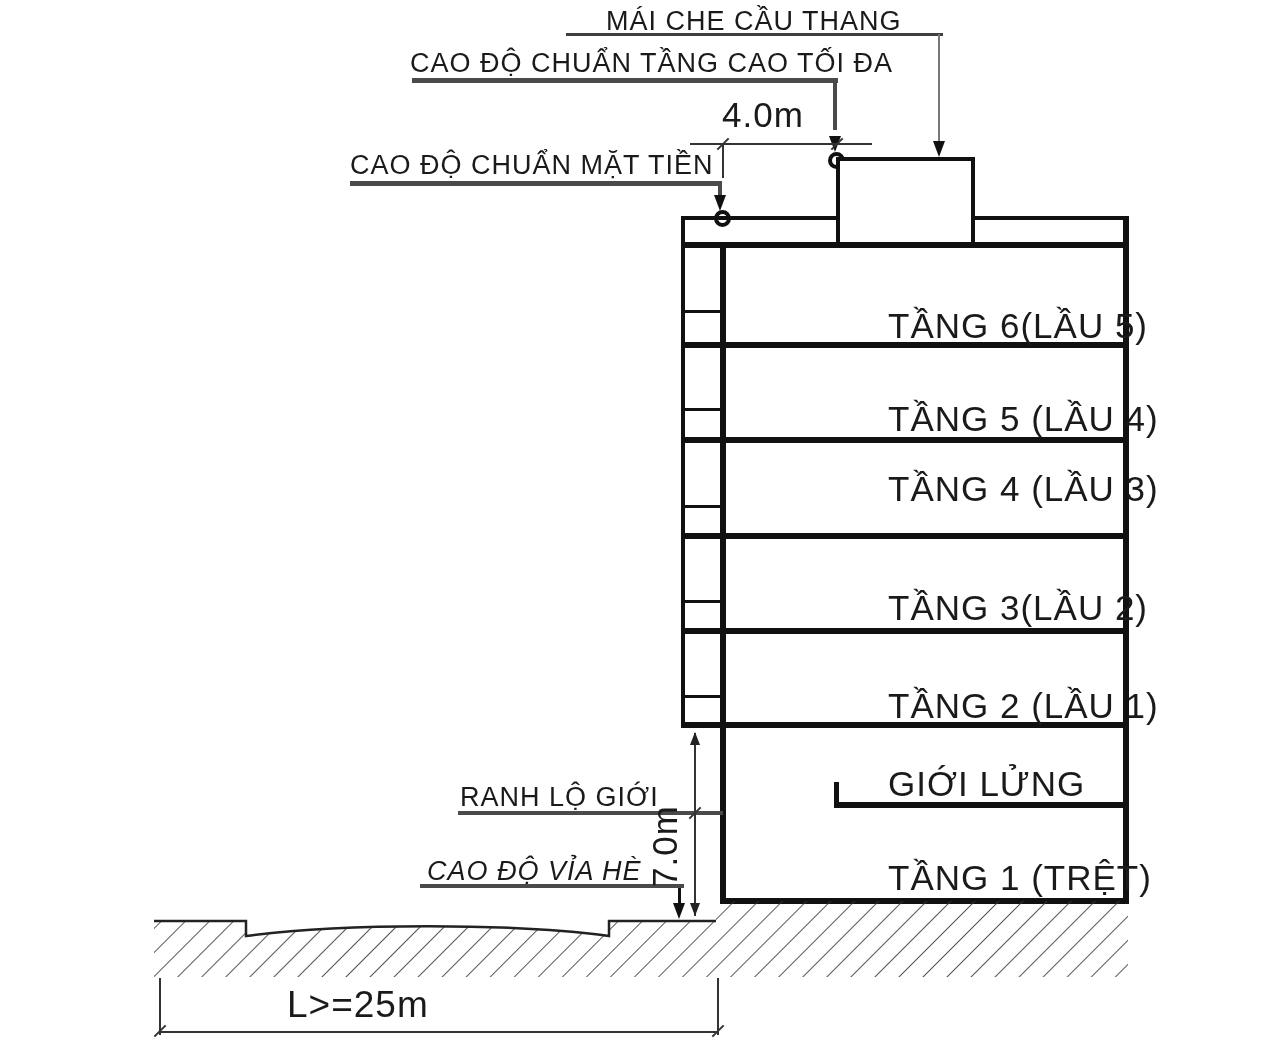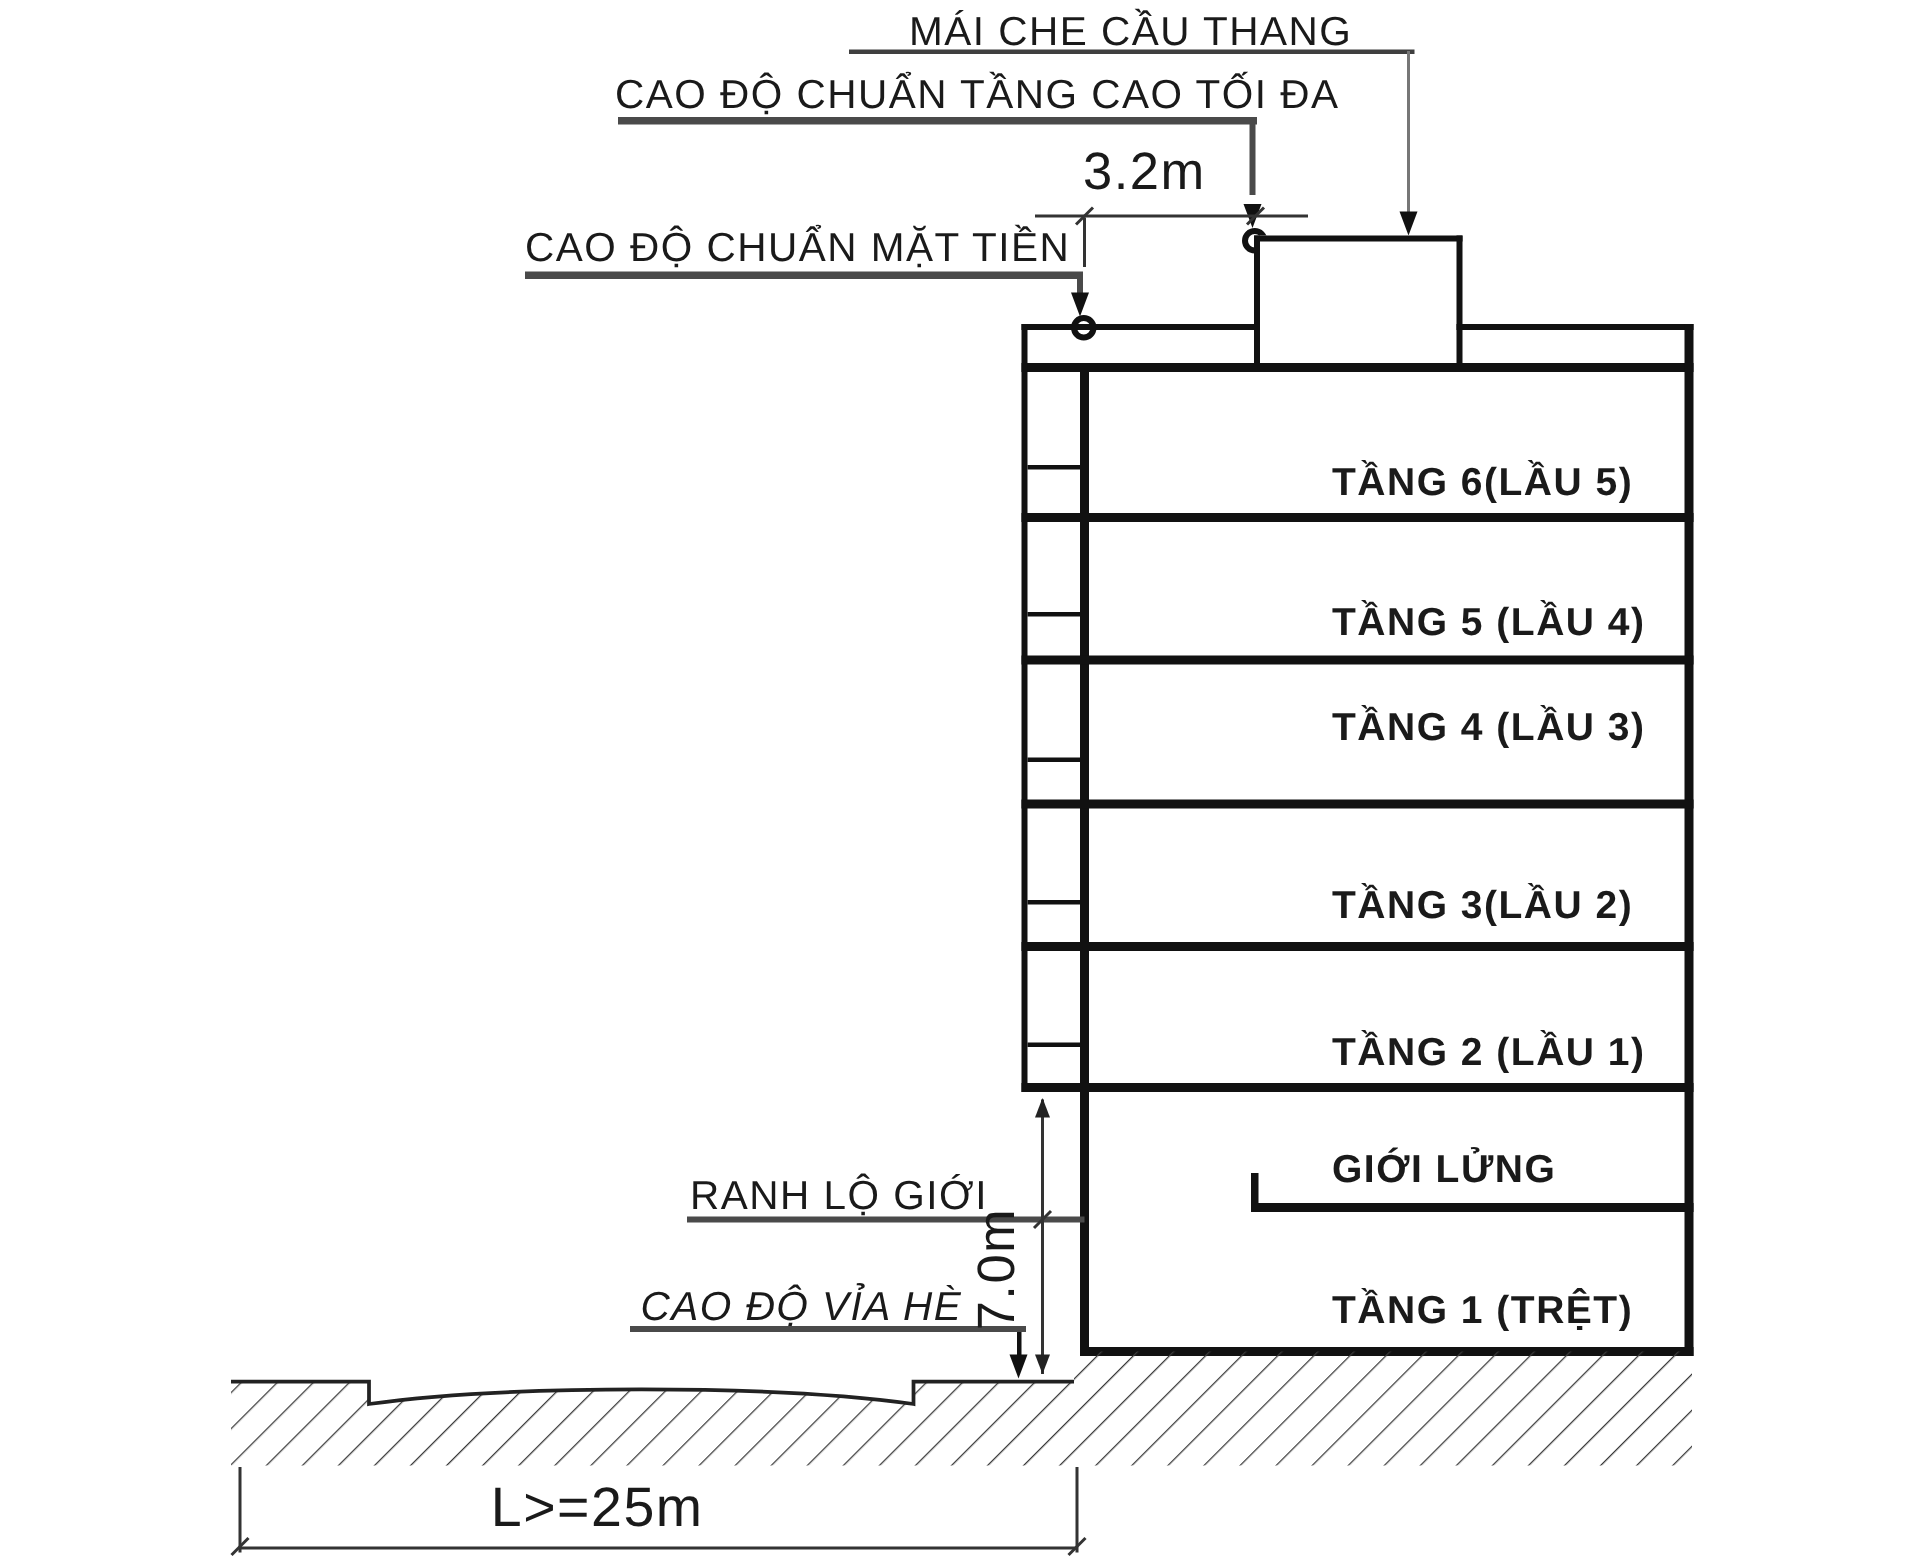--- a/index.html
+++ b/index.html
@@ -10,21 +10,21 @@
   .abs{position:absolute;}
   
   .ln{position:absolute;background:#111111;}
   
   .ld{position:absolute;background:#4a4a4a;}
   
   .dm{position:absolute;background:#333333;}
   .tick{position:absolute;width:16px;height:2px;background:#333333;transform:rotate(-45deg);}
   .txt{position:absolute;white-space:nowrap;font-size:27px;letter-spacing:1px;color:#1a1a1a;}
   .dimtxt{position:absolute;white-space:nowrap;font-size:35px;letter-spacing:1px;color:#1a1a1a;}
-  .floor{position:absolute;left:888px;white-space:nowrap;font-size:26px;letter-spacing:1px;color:#1a1a1a;font-weight:bold;}
+  .floor{position:absolute;left:888px;white-space:nowrap;font-size:35px;letter-spacing:1px;color:#1a1a1a;}
   .circle{position:absolute;width:9px;height:9px;border:4px solid #111;border-radius:50%;background:#fff;}
   .arr-down{position:absolute;width:0;height:0;border-left:6px solid transparent;border-right:6px solid transparent;border-top:16px solid #111;}
   .arr-down-sm{position:absolute;width:0;height:0;border-left:5px solid transparent;border-right:5px solid transparent;border-top:13px solid #222;}
   .arr-up-sm{position:absolute;width:0;height:0;border-left:5px solid transparent;border-right:5px solid transparent;border-bottom:13px solid #222;}
   .stairbox{position:absolute;left:836px;top:157px;width:131px;height:86px;border:4px solid #111;border-bottom:none;background:#ffffff;}
   .rot90{transform:rotate(-90deg);transform-origin:center center;text-align:center;}
 </style>
 </head>
 <body>
 
@@ -40,21 +40,21 @@
   <div class="ld" style="left:833px;top:80px;width:4px;height:50px;"></div>
   <div class="arr-down" style="left:829px;top:136px;"></div>
   <div class="circle" style="left:828px;top:152px;"></div>
 
   <div class="txt" style="left:350px;top:150px;">CAO ĐỘ CHUẨN MẶT TIỀN</div>
   <div class="ld" style="left:350px;top:181px;width:372px;height:5px;"></div>
   <div class="ld" style="left:718px;top:184px;width:4px;height:13px;"></div>
   <div class="arr-down" style="left:714px;top:195px;"></div>
   <div class="circle" style="left:714px;top:210px;"></div>
 
-  <div class="dimtxt" style="left:722px;top:95px;">3.2m</div>
+  <div class="dimtxt" style="left:722px;top:95px;">4.0m</div>
   <div class="dm" style="left:690px;top:143px;width:182px;height:2px;"></div>
   <div class="dm" style="left:722px;top:145px;width:2px;height:33px;"></div>
   <div class="tick" style="left:715px;top:143px;"></div>
   <div class="tick" style="left:829px;top:143px;"></div>
 
   <div class="stairbox"></div>
 
   <div class="ln" style="left:681px;top:216px;width:157px;height:4px;"></div>
   <div class="ln" style="left:971px;top:216px;width:158px;height:4px;"></div>
   <div class="ln" style="left:681px;top:242px;width:448px;height:6px;"></div>
@@ -110,15 +110,15 @@
     </defs>
     <path d="M154,977 L154,921 L246,921 L246,936 C340,923 515,923 609,936 L609,921 L716,921 L716,901 L1128,901 L1128,977 Z" fill="url(#hatch)" stroke="none"></path>
     <path d="M154,921 L246,921 L246,936 C340,923 515,923 609,936 L609,921 L716,921" fill="none" stroke="#222" stroke-width="2.5"></path>
   </svg>
 
   <div class="dm" style="left:159px;top:978px;width:2px;height:57px;"></div>
   <div class="dm" style="left:717px;top:978px;width:2px;height:57px;"></div>
   <div class="dm" style="left:160px;top:1031px;width:558px;height:2px;"></div>
   <div class="tick" style="left:152px;top:1030px;"></div>
   <div class="tick" style="left:710px;top:1030px;"></div>
-  <div class="dimtxt" style="left:269px;top:984px;width:200px;text-align:right;font-size:37px;">L&gt;=25m</div>
+  <div class="dimtxt" style="left:287px;top:984px;width:200px;text-align:left;font-size:37px;">L&gt;=25m</div>
 
 </div>
 
 </body></html>

